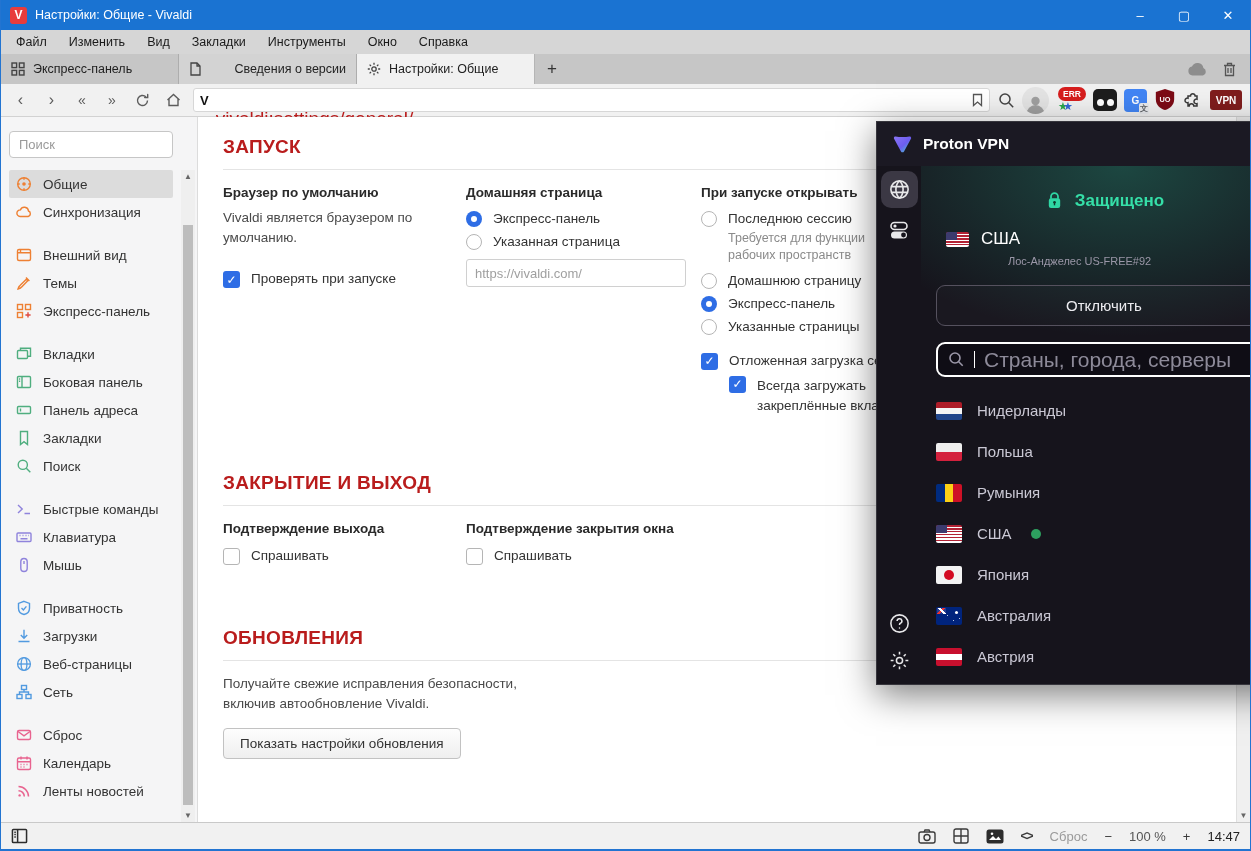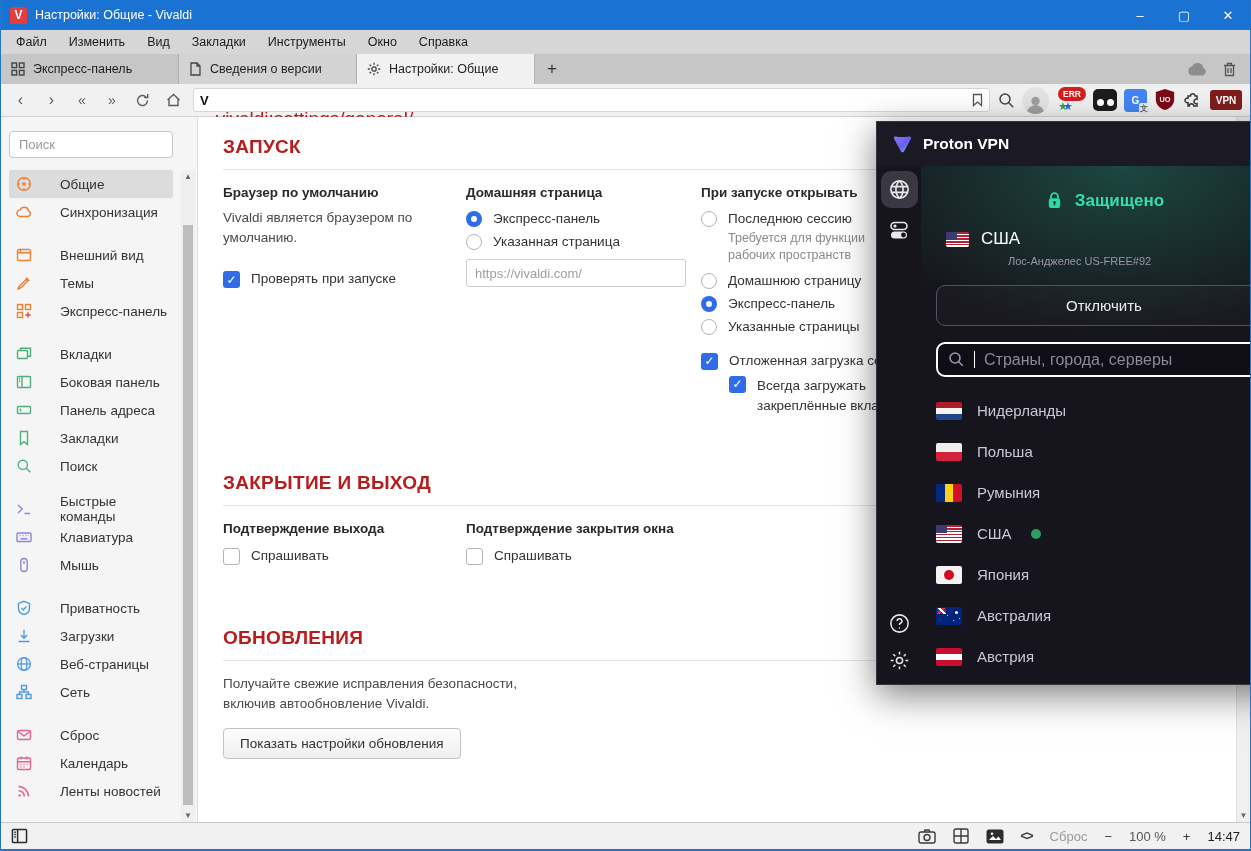--- a/index.html
+++ b/index.html
@@ -18,21 +18,21 @@
   .win-controls { margin-left:auto; display:flex; height:100%; }
   .win-btn { width:44px; height:100%; display:flex; align-items:center; justify-content:center; font-size:13px; color:#fff; }
 
   
   .menubar { position:absolute; left:0; top:30px; right:0; height:24px; background:#d6d6d6; display:flex; align-items:center; padding-left:4px; }
   .menu-item { font-size:12.5px; color:#1a1a1a; padding:0 11px; height:100%; display:flex; align-items:center; }
 
   
   .tabbar { position:absolute; left:0; top:54px; right:0; height:30px; background:#c6c6c6; display:flex; align-items:stretch; }
   .tab { width:178px; display:flex; align-items:center; padding:0 10px; gap:8px; font-size:12.5px; color:#222; border-right:1px solid #adadad; }
-  .tab.t2 { background:#d3d3d3; }
+  .tab.t2 { background:#d3d3d3;justify-content:space-between; }
   .tab.active { background:#f1f1f1; border-right:1px solid #b5b5b5; }
   .tab-icon { flex:0 0 auto; color:#444; }
   .newtab { width:34px; display:flex; align-items:center; justify-content:center; font-size:17px; color:#333; }
   .tabbar-right { margin-left:auto; display:flex; align-items:center; gap:16px; padding-right:14px; color:#6e6e6e; }
 
   
   .addressbar { position:absolute; left:0; top:84px; right:0; height:33px; background:#f1f1f1; display:flex; align-items:center; padding:0 6px 0 4px; border-bottom:1px solid #d2d2d2; }
   .nav-btn { width:31px; height:26px; display:flex; align-items:center; justify-content:center; color:#5c5c5c; font-size:16px; }
   .nav-btn.small { font-size:14px; width:30px; }
   .urlfield { flex:1; height:24px; margin:0 8px 0 4px; background:#fff; border:1px solid #d7d7d7; border-radius:3px; display:flex; align-items:center; padding:0 6px; min-width:0; }
@@ -49,21 +49,21 @@
   .ext-translate::after { content:"文"; position:absolute; right:-2px; bottom:-2px; background:#e8eaed; color:#5f6368; font-size:8px; padding:0 1px; border-radius:2px; }
   .vpn-badge { min-width:32px; height:20px; background:#7f1d1d; border-radius:3px; color:#fff; font-size:10px; font-weight:bold; display:flex; align-items:center; justify-content:center; padding:0 4px; }
 
   
   .content { position:absolute; left:0; top:117px; right:0; bottom:27px; display:flex; }
   .settings-sidebar { width:197px; background:#f5f5f6; border-right:1px solid #dcdcdc; position:relative; padding:14px 24px 0 8px; }
   .sb-search { width:100%; height:27px; border:1px solid #c6c6c6; border-radius:4px; background:#fff; font-size:13px; padding:0 9px; color:#333; font-family:inherit; }
   .sb-search::placeholder { color:#9a9a9a; }
   .sb-list { margin-top:12px; }
   .sb-gap { height:15px; }
-  .sb-item { display:flex; align-items:center; gap:27px; height:28px; padding-left:6px; font-size:13.5px; color:#333; border-radius:2px; }
+  .sb-item { display:flex; align-items:center; gap:10px; height:28px; padding-left:6px; font-size:13.5px; color:#333; border-radius:2px; }
   .sb-item.selected { background:#dcdcdc; }
   .sb-ic { width:18px; height:18px; flex:0 0 auto; }
   .c-or { color:#ee8033; } .c-gr { color:#4fae7f; } .c-pu { color:#8f83dc; } .c-bl { color:#519ae0; } .c-pk { color:#e8638f; } .c-gy { color:#8a8a8a; }
   .sb-scroll { position:absolute; right:2px; top:53px; bottom:0; width:14px; background:#efefef; }
   .sb-scroll .thumb { position:absolute; left:2px; right:2px; top:55px; height:580px; background:#bdbdbd; }
   .scroll-arrow { position:absolute; left:0; right:0; text-align:center; font-size:8px; color:#666; }
 
   
   .main { flex:1; background:#fff; position:relative; overflow:hidden; padding:19px 40px 0 25px; }
   .sec-title { font-size:19px; font-weight:bold; color:#b91c1c; letter-spacing:.3px; }
@@ -110,21 +110,21 @@
   .vpn-main { flex:1; padding:0 15px; background:radial-gradient(130% 55% at 55% 0%, rgba(43,189,151,.30), rgba(22,20,28,0) 60%); min-width:0; }
   .vpn-status { display:flex; align-items:center; justify-content:center; gap:10px; margin-top:24px; }
   .vpn-status-text { font-size:17px; font-weight:bold; color:#35dfa8; }
   .vpn-loc { margin-top:18px; padding-left:10px; }
   .loc-line1 { display:flex; align-items:center; gap:12px; }
   .loc-country { font-size:17px; color:#fff; }
   .loc-server { font-size:11px; color:#9b97a8; margin:6px 0 0 62px; }
   .disconnect-btn { margin-top:18px; width:100%; height:41px; border:1px solid #55515e; border-radius:9px; background:rgba(255,255,255,.02); color:#ececf0; font-size:15px; font-family:inherit; }
   .vpn-search { margin-top:16px; height:35px; border:2px solid #fff; border-radius:9px; background:#0f0d15; display:flex; align-items:center; padding:0 10px; gap:9px; }
   .caret { width:1px; height:17px; background:#fff; }
-  .vpn-search-ph { font-size:16px; color:#8d8a99; white-space:nowrap; }
+  .vpn-search-ph { font-size:21px; color:#8d8a99; white-space:nowrap; }
   .country-list { margin-top:13px; }
   .country-row { height:41px; display:flex; align-items:center; gap:15px; }
   .flag { width:26px; height:18px; border-radius:2px; flex:0 0 auto; position:relative; overflow:hidden; }
   .flag.sm { width:23px; height:15px; }
   .country-name { font-size:15px; color:#cac8d4; }
   .row-chevron { margin-left:auto; color:#55515e; }
   .online-dot { width:10px; height:10px; border-radius:50%; background:#2da05f; margin-left:4px; }
   .f-nl { background:linear-gradient(180deg,#ae1c28 33%,#f5f5f5 33% 66%,#21468b 66%); }
   .f-pl { background:linear-gradient(180deg,#eee 50%,#d4213d 50%); }
   .f-ro { background:linear-gradient(90deg,#002b7f 33%,#fcd116 33% 66%,#ce1126 66%); }

